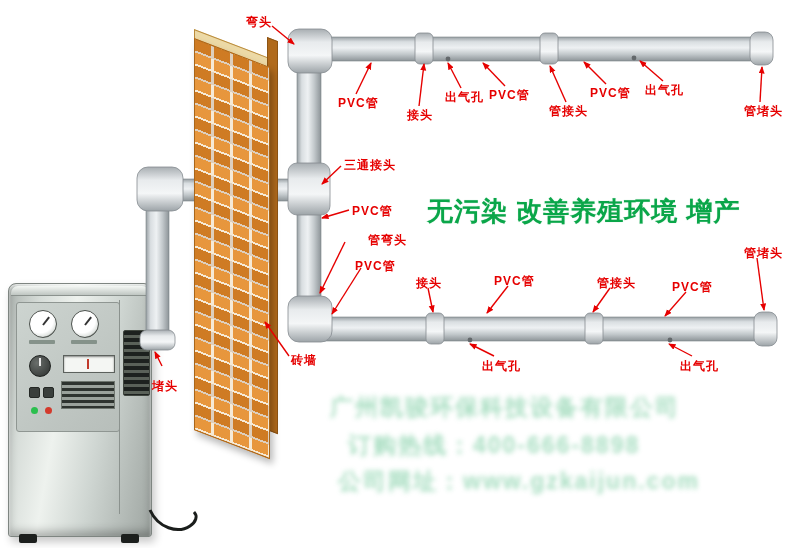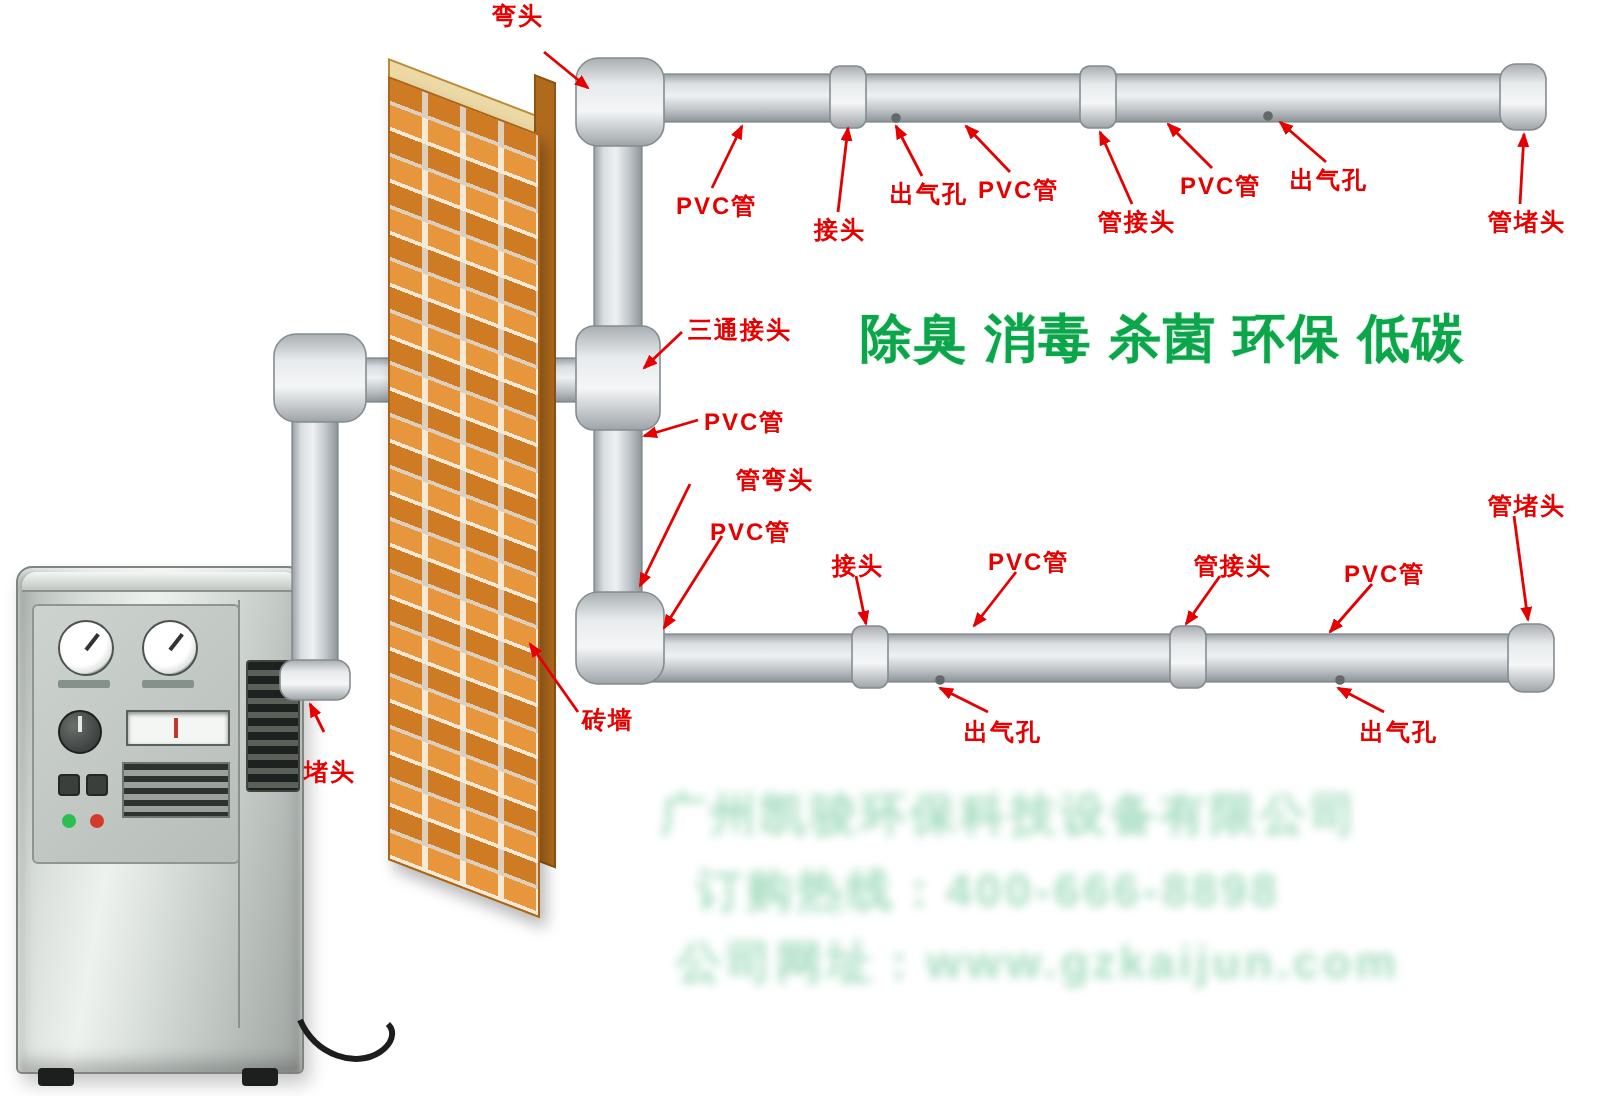--- a/index.html
+++ b/index.html
@@ -199,21 +199,21 @@
     <circle cx="670" cy="340" r="2.4" fill="#63686b"></circle>
 
     <path d="M150 510 C158 528 178 534 190 526 C196 522 198 516 194 512" stroke="#1b1e1c" stroke-width="3" fill="none"></path>
   </svg>
 
   <div class="wall-top"></div>
   <div class="wall-side"></div>
   <div class="wall"></div>
 
   <div class="layer txt">
-    <div class="slogan l1">除臭 消毒 杀菌 环保 低碳</div>
+    <div class="slogan l2">无污染 改善养殖环境 增产</div>
     <div class="wm w1">广州凯骏环保科技设备有限公司</div>
     <div class="wm w2">订购热线：400-666-8898</div>
     <div class="wm w3">公司网址：www.gzkaijun.com</div>
   </div>
 
   <svg class="annot" width="800" height="548">
     <defs>
       <marker id="arr" markerWidth="9" markerHeight="8" refX="6.5" refY="3" orient="auto" markerUnits="userSpaceOnUse">
         <path d="M0,0 L7.5,3 L0,6 z" fill="#e60000"></path>
       </marker>
@@ -238,21 +238,21 @@
       <line x1="686" y1="292" x2="665" y2="316" marker-end="url(#arr)"></line>
       <line x1="757" y1="258" x2="764" y2="310" marker-end="url(#arr)"></line>
       <line x1="289" y1="356" x2="265" y2="322" marker-end="url(#arr)"></line>
       <line x1="162" y1="366" x2="155" y2="352" marker-end="url(#arr)"></line>
       <line x1="494" y1="356" x2="470" y2="344" marker-end="url(#arr)"></line>
       <line x1="692" y1="356" x2="669" y2="344" marker-end="url(#arr)"></line>
     </g>
   </svg>
 
   <div class="layer" style="z-index:11">
-    <span class="lbl" style="left:246px;top:1px">弯头</span>
+    <span class="lbl" style="left:246px;top:15px">弯头</span>
     <span class="lbl" style="left:338px;top:96px">PVC管</span>
     <span class="lbl" style="left:407px;top:108px">接头</span>
     <span class="lbl" style="left:445px;top:90px">出气孔</span>
     <span class="lbl" style="left:489px;top:88px">PVC管</span>
     <span class="lbl" style="left:549px;top:104px">管接头</span>
     <span class="lbl" style="left:590px;top:86px">PVC管</span>
     <span class="lbl" style="left:645px;top:83px">出气孔</span>
     <span class="lbl" style="left:744px;top:104px">管堵头</span>
     <span class="lbl" style="left:344px;top:158px">三通接头</span>
     <span class="lbl" style="left:352px;top:204px">PVC管</span>

